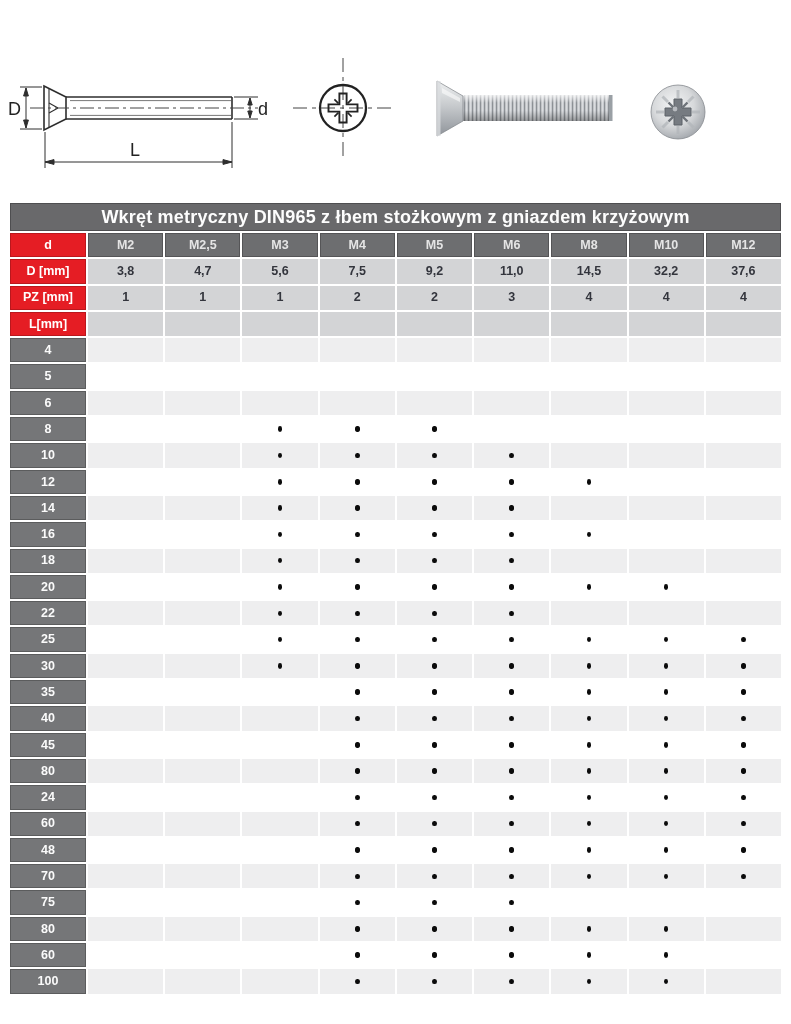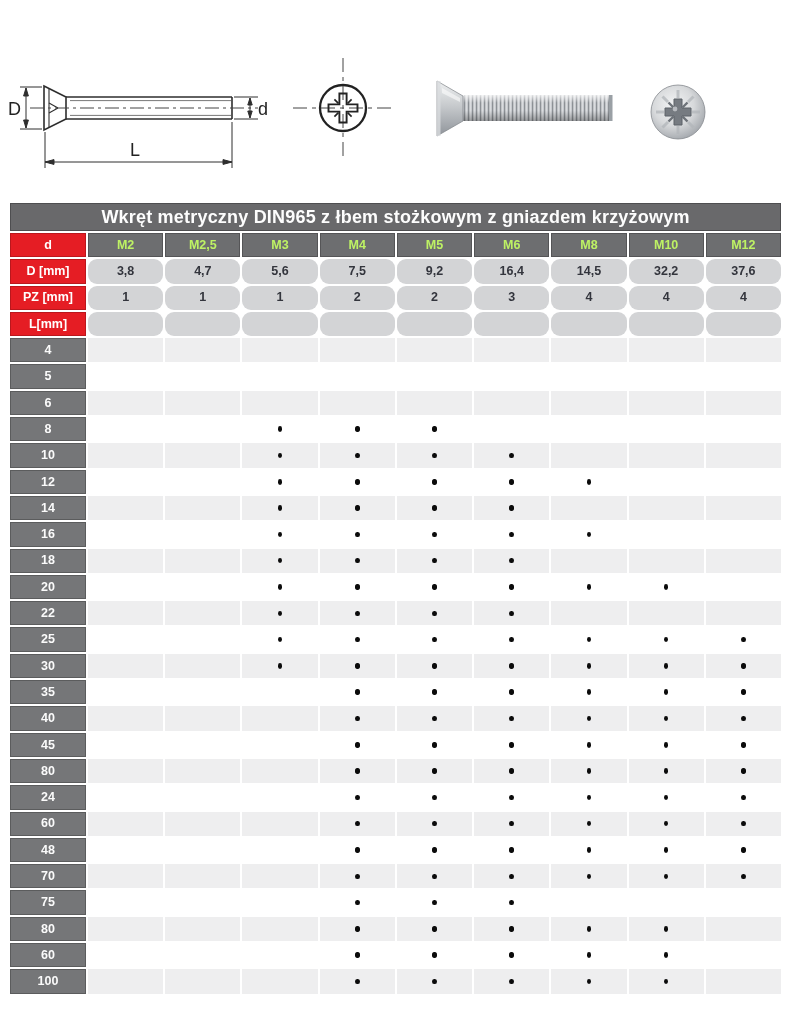--- a/index.html
+++ b/index.html
@@ -15,23 +15,23 @@
   .din-table{position:absolute;left:10px;top:203px;width:771px;}
   .title-bar{height:28px;background:#69696b;color:#fdfdfd;font-size:18px;
              font-weight:bold;display:flex;align-items:center;justify-content:center;
              letter-spacing:.2px;box-shadow:inset 0 0 0 1px rgba(0,0,0,.25);}
   .grid{margin-top:2px;display:grid;grid-template-columns:76px repeat(9,1fr);
         gap:2px;grid-auto-rows:24.3px;background:#fff;}
   .cell{display:flex;align-items:center;justify-content:center;
         font-size:12.5px;line-height:1;}
   .cell.red{background:#e51d24;color:#fff;font-weight:bold;
             box-shadow:inset 0 0 0 1px rgba(0,0,0,.18);}
-  .cell.colhead{background:#6d6e70;color:#bef264;font-weight:bold;
+  .cell.colhead{background:#6d6e70;color:#e5e5e5;font-weight:bold;
                 box-shadow:inset 0 0 0 1px rgba(0,0,0,.22);}
-  .cell.val{background:#d3d4d6;color:#33353d;font-weight:bold;border-radius:9px;}
+  .cell.val{background:#d3d4d6;color:#33353d;font-weight:bold;}
   .cell.rowlabel{background:#757678;color:#fbfbfb;font-weight:bold;
                  box-shadow:inset 0 0 0 1px rgba(0,0,0,.22);}
   .cell.even{background:#eeeeef;}
   .cell.odd{background:#ffffff;}
   .dot{width:4.5px;height:5.5px;border-radius:50%;background:#0b0b0b;display:block;}
 </style>
 </head>
 <body>
 
 <div class="page">
@@ -164,21 +164,21 @@
         <div class="cell colhead">M6</div>
         <div class="cell colhead">M8</div>
         <div class="cell colhead">M10</div>
         <div class="cell colhead">M12</div>
         <div class="cell red">D [mm]</div>
         <div class="cell val">3,8</div>
         <div class="cell val">4,7</div>
         <div class="cell val">5,6</div>
         <div class="cell val">7,5</div>
         <div class="cell val">9,2</div>
-        <div class="cell val">16,4</div>
+        <div class="cell val">11,0</div>
         <div class="cell val">14,5</div>
         <div class="cell val">32,2</div>
         <div class="cell val">37,6</div>
         <div class="cell red">PZ [mm]</div>
         <div class="cell val">1</div>
         <div class="cell val">1</div>
         <div class="cell val">1</div>
         <div class="cell val">2</div>
         <div class="cell val">2</div>
         <div class="cell val">3</div>

